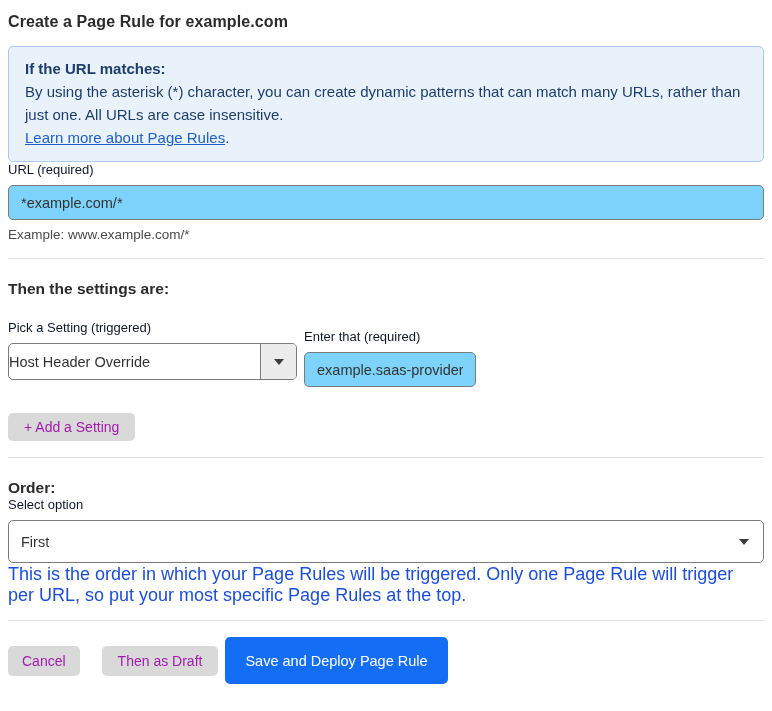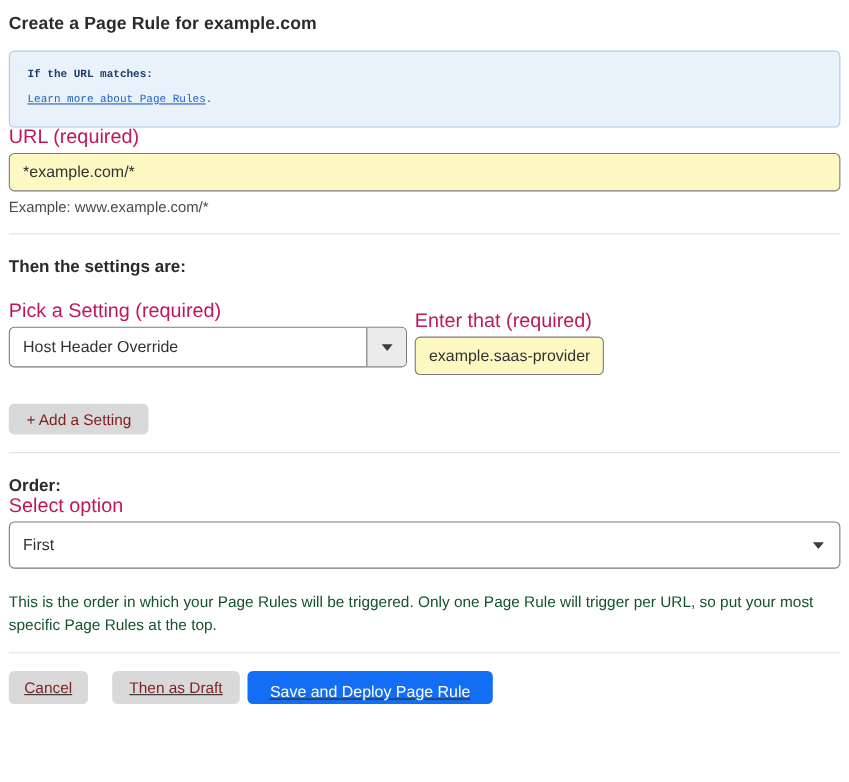--- a/index.html
+++ b/index.html
@@ -18,47 +18,47 @@
     font-weight: 700; color: #2b2b2b;
     letter-spacing: 0.1px;
   }
 
   .info-box {
     background: #e9f2fb;
     border: 1px solid #abc9e9;
     border-radius: 5px;
     padding: 10px 16px 12px 16px;
     color: #1d3d6b;
-    font-size: 10px; line-height: 23px; font-family: Liberation Mono, monospace;
+    font-size: 15px; line-height: 23px;
   }
   .info-heading { font-weight: 700; }
   .info-link-line a {
     color: #2160c4;
     text-decoration: underline;
     cursor: pointer;
   }
   .info-link-line .period { color: #1d3d6b; }
 
   label.field-label {
     display: block;
-    font-size: 18px; line-height: 16px;
-    color: #be185d;
+    font-size: 13px; line-height: 16px;
+    color: #0f172a;
     margin: 0 0 7px 0;
   }
   .url-label { margin-top: 20px; }
 
   input.text-input {
     display: block;
     height: 35px;
     border: 1px solid #7b7b7b;
     border-radius: 5px;
     padding: 0 12px;
     font-family: "Liberation Sans", sans-serif;
     font-size: 14.5px; color: #333333;
-    background: #fef9c3;
+    background: #7dd3fc;
     outline: none;
   }
   .full-width { width: 100%; }
 
   .hint {
     font-size: 13.5px; line-height: 16px;
     color: #4a4a4a;
     margin-top: 7px;
   }
 
@@ -82,21 +82,21 @@
 
   .select-like {
     display: flex; align-items: center;
     border: 1px solid #7b7b7b;
     border-radius: 5px;
     background: #ffffff;
     font-size: 14.5px; color: #333333;
     cursor: pointer;
     overflow: hidden;
   }
-  .setting-select { width: 362px; height: 37px; padding-left: 12px; }
+  .setting-select { width: 289px; height: 37px; }
   .arrow-segment {
     margin-left: auto;
     width: 36px; height: 100%;
     border-left: 1px solid #7b7b7b;
     background: #ececec;
     display: flex; align-items: center; justify-content: center;
     flex: none;
   }
   .tri-down {
     width: 0; height: 0;
@@ -108,82 +108,82 @@
   .value-input { width: 172px; height: 34px; border-radius: 6px; padding: 0 10px; }
   .select-option-label { margin-top: 24px; }
 
   .order-select {
     width: 100%; height: 43px;
     padding: 0 14px 0 12px;
     justify-content: space-between;
   }
 
   .order-hint {
-    font-size: 14px; line-height: 21px;
-    color: #14532d;
-    margin-top: 20px;
+    font-size: 18px; line-height: 21px;
+    color: #1d4ed8;
+    margin-top: 1px;
   }
 
   button {
     font-family: "Liberation Sans", sans-serif;
     border: none; cursor: pointer;
     border-radius: 5px;
     font-size: 14px;
   }
   .gray-btn {
     background: #d9d9d9;
-    color: #7f1d1d;
+    color: #a21caf;
     height: 30px;
     padding: 0 14px;
   }
   .add-setting-btn {
     display: block;
     margin-top: 26px;
     height: 28px;
     padding: 0 16px;
   }
   .footer {
     display: flex; align-items: center;
     margin-top: 16px;
-    text-decoration: underline;
   }
   .cancel-btn { margin-right: 22px; }
   .save-draft-btn { margin-right: 7px; padding: 0 16px; }
   .blue-btn {
     background: #146ef5;
     color: #ffffff;
-    height: 30px;
+    height: 47px;
     padding: 12px 20px;
     font-size: 14.5px;
     text-align: center;
   }
 </style>
 </head>
 <body>
 
 <div class="page">
 
   <h1 class="page-title">Create a Page Rule for example.com</h1>
 
   <div class="info-box">
     <div class="info-heading">If the URL matches:</div>
+    <div class="info-body">By using the asterisk (*) character, you can create dynamic patterns that can match many URLs, rather than just one. All URLs are case insensitive.</div>
     <div class="info-link-line"><a href="#">Learn more about Page Rules</a><span class="period">.</span></div>
   </div>
 
   <label class="field-label url-label">URL (required)</label>
   <input type="text" class="text-input full-width" value="*example.com/*" style="">
   <div class="hint">Example: www.example.com/*</div>
 
   <hr class="divider">
 
   <h2 class="section-heading">Then the settings are:</h2>
 
   <div class="settings-row">
     <div class="settings-col">
-      <label class="field-label">Pick a Setting (required)</label>
+      <label class="field-label">Pick a Setting (triggered)</label>
       <div class="select-like setting-select">
         <span>Host Header Override</span>
         <span class="arrow-segment">
           <span class="tri-down"></span>
         </span>
       </div>
     </div>
     <div class="settings-col settings-col-value">
       <label class="field-label">Enter that (required)</label>
       <input type="text" class="text-input value-input" value="example.saas-provider.com" style="">

